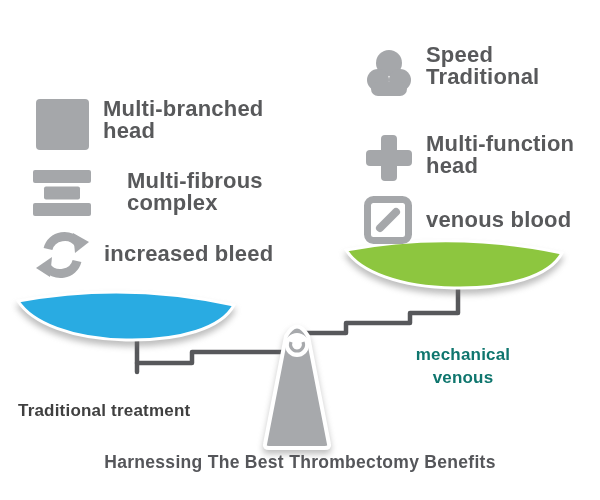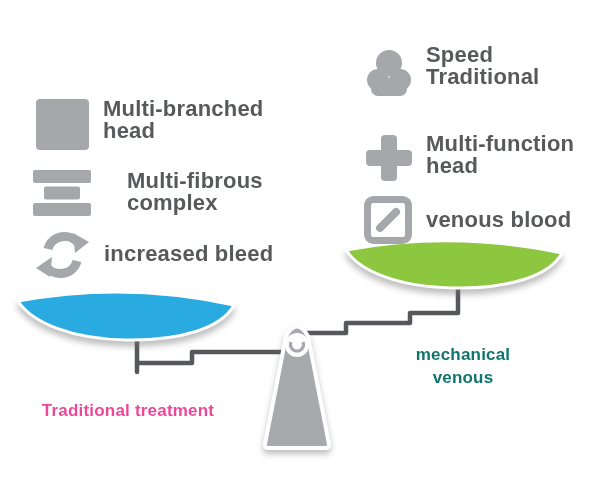--- a/index.html
+++ b/index.html
@@ -16,21 +16,21 @@
   .fulcrum{fill:var(--fulcrum);stroke:#fff;stroke-width:4;filter:drop-shadow(0 4px 3px rgba(110,110,110,.45));}
   .pivot-hole{fill:#ffffff;}
   .pivot-ring{fill:none;stroke:var(--fulcrum);stroke-width:3.2;}
   .item{position:absolute;display:flex;gap:14px;align-items:flex-start;}
   .item.center{align-items:center;}
   .item .txt{font-size:22px;font-weight:700;line-height:22px;letter-spacing:.2px;color:var(--text);}
   .item .txt span{display:block;}
   .icon{flex:0 0 auto;display:block;}
   .icon *{fill:var(--icon);}
   .icon .stroked{fill:none;stroke:var(--icon);}
-  .pan-label{position:absolute;font-size:17px;font-weight:700;color:#ec4899;text-align:center;letter-spacing:.2px;}
+  .pan-label{position:absolute;font-size:17px;font-weight:700;color:#404040;letter-spacing:.2px;}
   .pan-label-left{left:18px;top:401px;width:220px;}
   .arm-label{position:absolute;left:391px;top:343px;width:144px;text-align:center;font-size:17px;font-weight:700;line-height:23px;color:#0f766e;letter-spacing:.2px;}
   .arm-label span{display:block;}
   .title{position:absolute;left:40px;right:40px;top:452px;text-align:center;font-size:17.5px;font-weight:700;color:#55565A;letter-spacing:.3px;}
 </style>
 </head>
 <body>
 
 <div class="stage" style="--left-pan: #29ABE2; --right-pan: #8DC63F; --fulcrum: #A7A9AC; --line: #57585B; --icon: #A5A7AA; --text: #58595B;">
 
@@ -115,14 +115,15 @@
     </div>
   </div>
 
   <div class="pan-label pan-label-left">Traditional treatment</div>
 
   <div class="arm-label">
     <span>mechanical</span>
     <span>venous</span>
   </div>
 
+  <div class="title">Harnessing The Best Thrombectomy Benefits</div>
 
 </div>
 
 </body></html>

